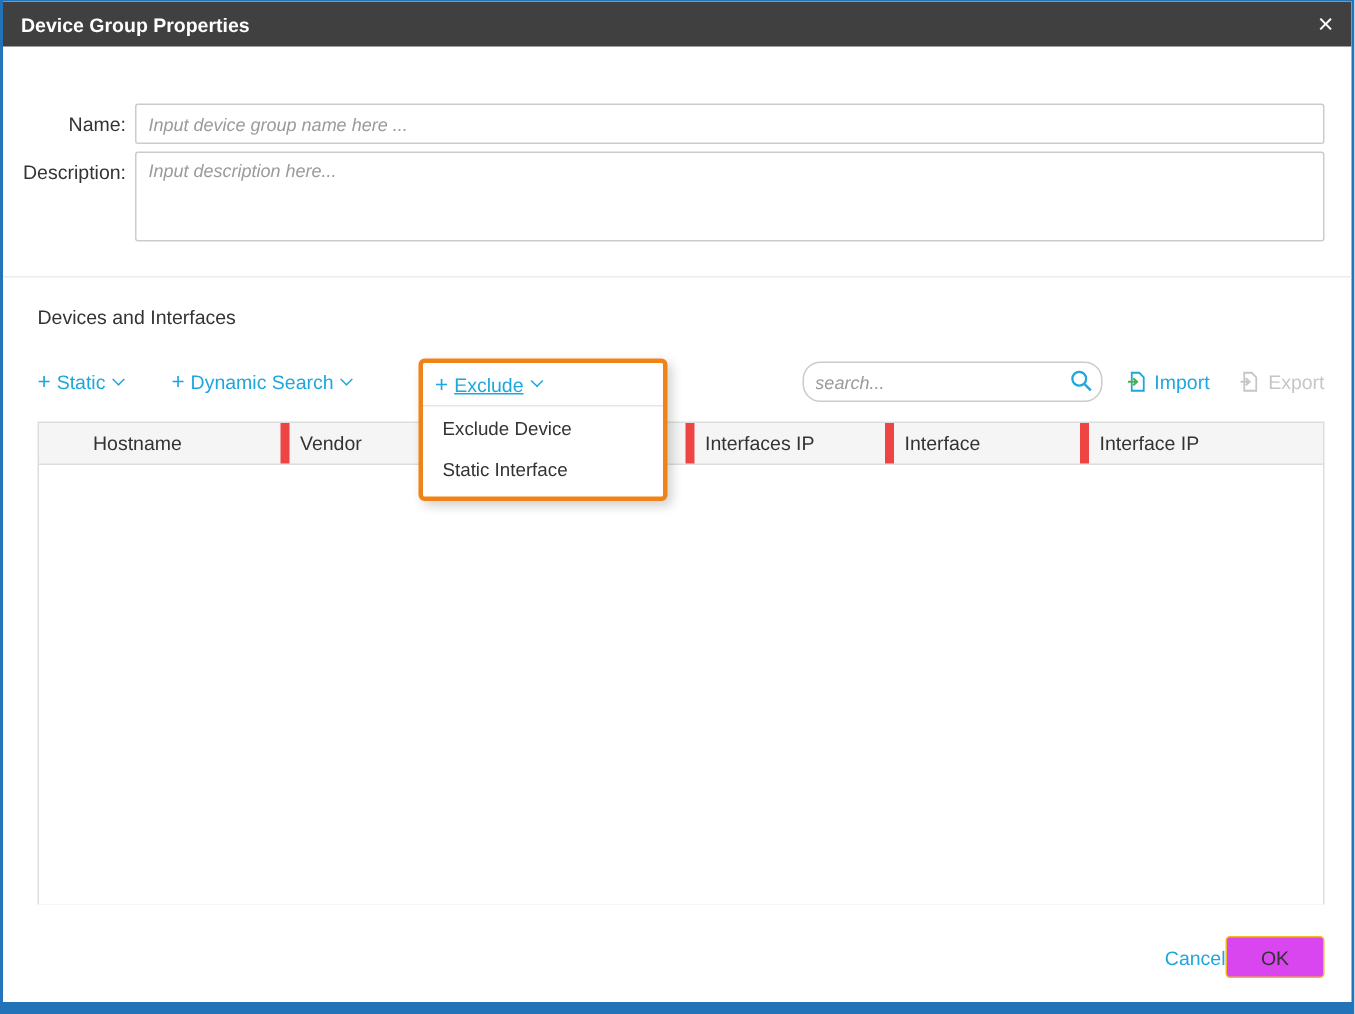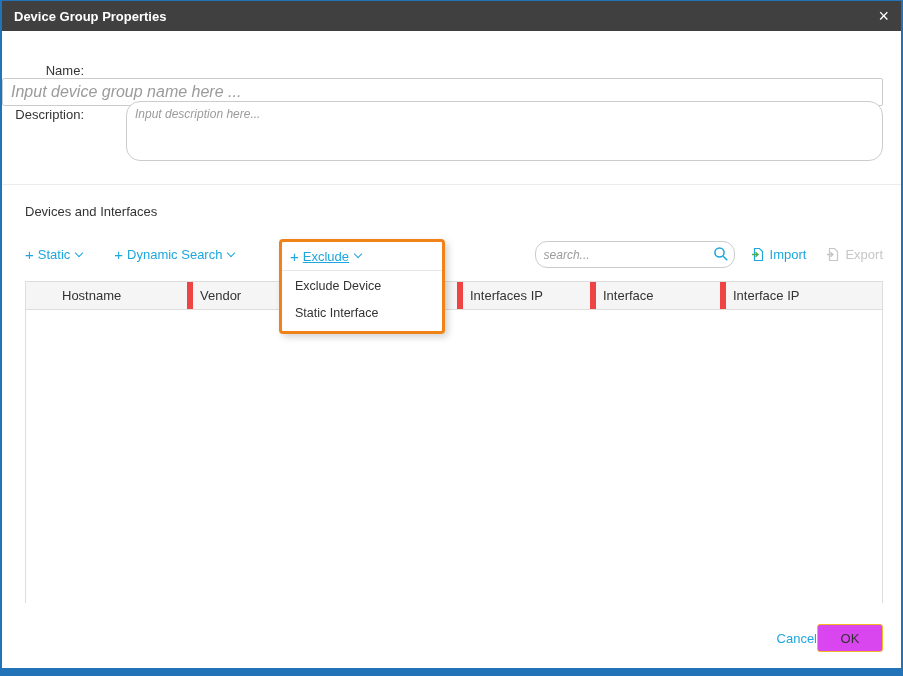--- a/index.html
+++ b/index.html
@@ -24,31 +24,31 @@
   }
   .titlebar .title { font-size:13px; font-weight:bold; }
   .titlebar .close { font-size:18px; line-height:1; cursor:pointer; font-weight:normal; }
 
   
   .form-row { position:absolute; left:0; right:0; display:flex; }
   .form-row label {
     width:88px; text-align:right; padding-right:6px;
     font-size:13px; color:#333; padding-top:6px; flex:none;
   }
-  .name-row { top:56px;flex-direction:column; }
+  .name-row { top:68px; }
   .name-row input {
     flex:1; margin-right:18px; height:27px;
     border:1px solid #ccc; border-radius:2px;
-    padding:4px 8px; font-size:16px; color:#333;
+    padding:4px 8px; font-size:12px; color:#333;
     font-family:"Liberation Sans", sans-serif; outline:none;
   }
-  .desc-row { top:100px;gap:36px; }
+  .desc-row { top:100px; }
   .desc-row textarea {
     flex:1; margin-right:18px; height:60px; resize:none;
-    border:1px solid #ccc; border-radius:14px;
+    border:1px solid #ccc; border-radius:2px;
     padding:5px 8px; font-size:12px; color:#333;
     font-family:"Liberation Sans", sans-serif; outline:none;
   }
   input::placeholder, textarea::placeholder { color:#9b9b9b; font-style:italic; }
 
   .divider { position:absolute; top:183px; left:0; right:0; border-top:1px solid #ececec; }
 
   .section-title { position:absolute; top:203px; left:23px; font-size:13px; color:#333; }
 
   

